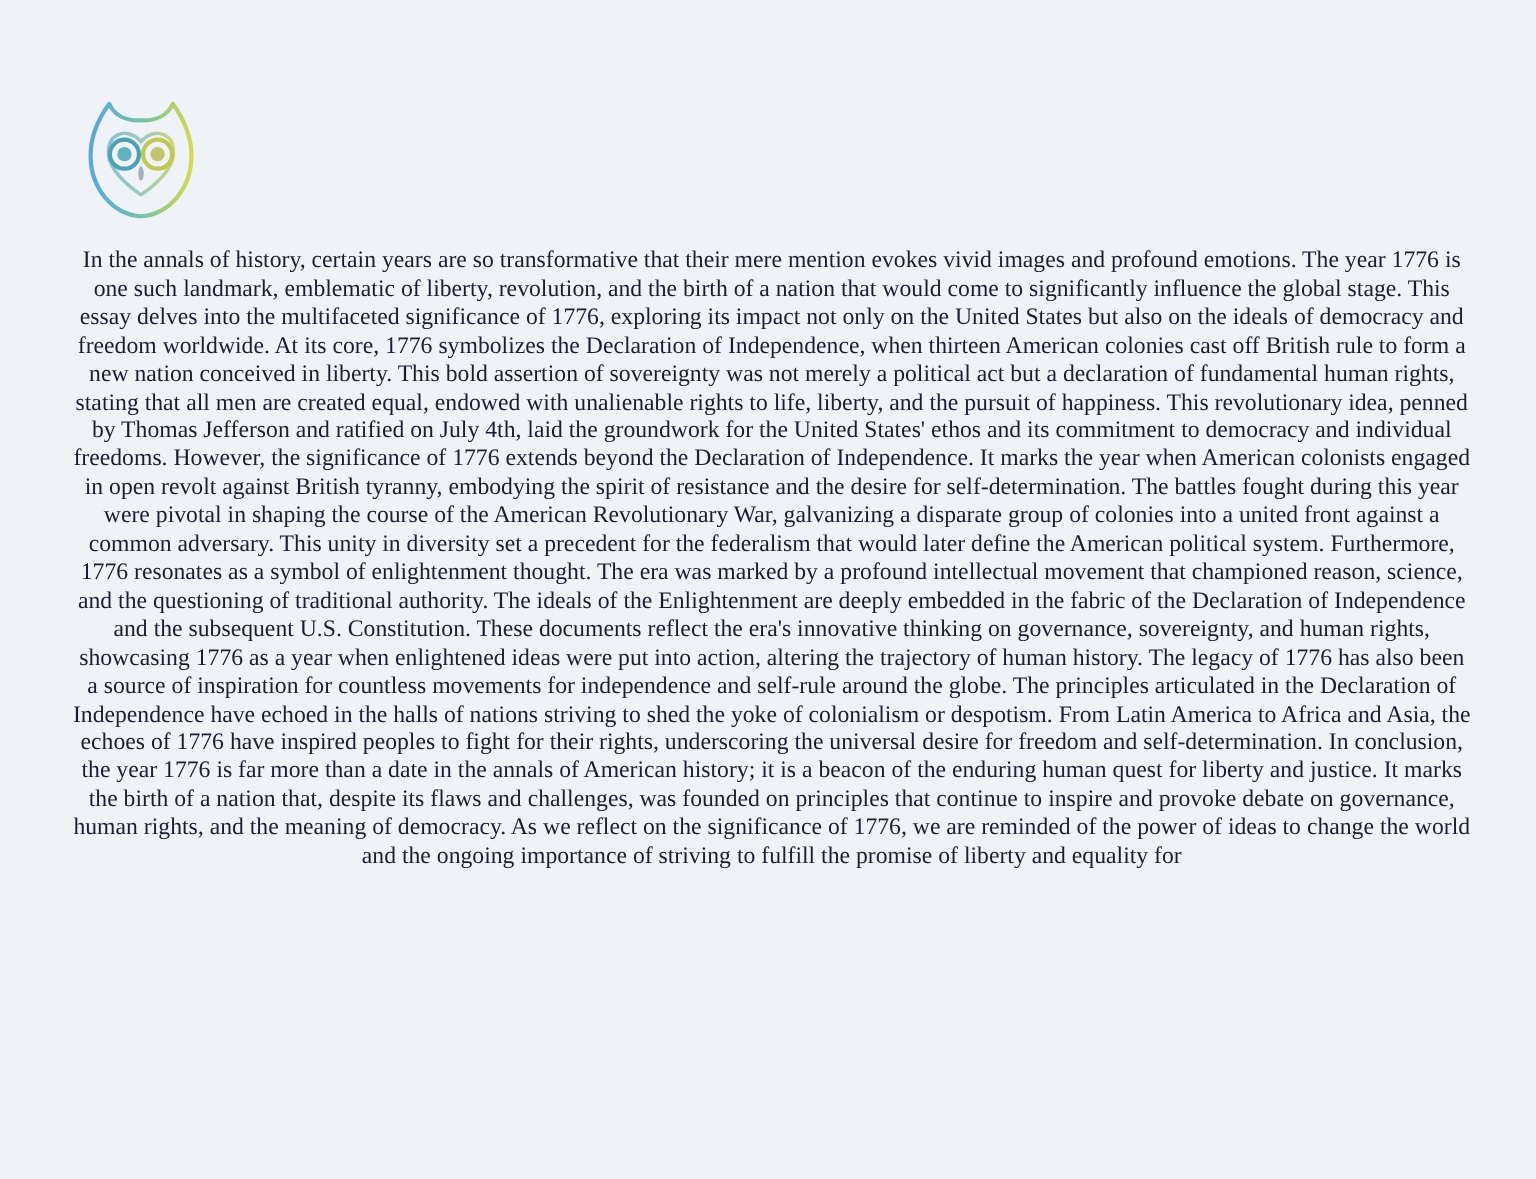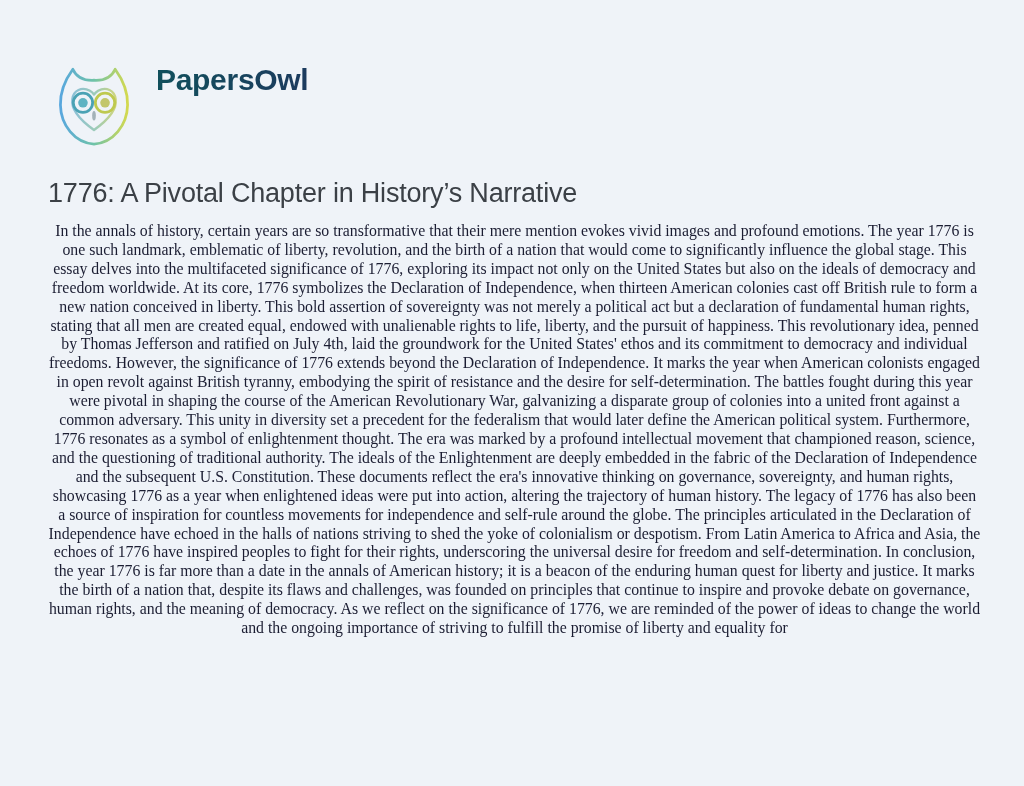--- a/index.html
+++ b/index.html
@@ -91,23 +91,18 @@
 
       <circle cx="38" cy="46.5" r="10.5" fill="none" stroke="#4aa2b4" stroke-width="3"></circle>
       <circle cx="38" cy="46.5" r="5.2" fill="#5fb3c2"></circle>
 
       <circle cx="62" cy="46.5" r="10.5" fill="none" stroke="#bec94f" stroke-width="3"></circle>
       <circle cx="62" cy="46.5" r="5.2" fill="#c2c66a"></circle>
 
       <ellipse cx="50" cy="60.5" rx="2" ry="5.2" fill="#a3b2b8"></ellipse>
     </svg>
 
-    <div class="header-text">
-      <span class="brand">PapersOwl</span>
-      <a class="url"></a>
-    </div>
   </div>
 
-  <h1 class="title">1776: A Pivotal Chapter in History’s Narrative</h1>
 
   <div class="body-text">In the annals of history, certain years are so transformative that their mere mention evokes vivid images and profound emotions. The year 1776 is one such landmark, emblematic of liberty, revolution, and the birth of a nation that would come to significantly influence the global stage. This essay delves into the multifaceted significance of 1776, exploring its impact not only on the United States but also on the ideals of democracy and freedom worldwide. At its core, 1776 symbolizes the Declaration of Independence, when thirteen American colonies cast off British rule to form a new nation conceived in liberty. This bold assertion of sovereignty was not merely a political act but a declaration of fundamental human rights, stating that all men are created equal, endowed with unalienable rights to life, liberty, and the pursuit of happiness. This revolutionary idea, penned by Thomas Jefferson and ratified on July 4th, laid the groundwork for the United States' ethos and its commitment to democracy and individual freedoms. However, the significance of 1776 extends beyond the Declaration of Independence. It marks the year when American colonists engaged in open revolt against British tyranny, embodying the spirit of resistance and the desire for self-determination. The battles fought during this year were pivotal in shaping the course of the American Revolutionary War, galvanizing a disparate group of colonies into a united front against a common adversary. This unity in diversity set a precedent for the federalism that would later define the American political system. Furthermore, 1776 resonates as a symbol of enlightenment thought. The era was marked by a profound intellectual movement that championed reason, science, and the questioning of traditional authority. The ideals of the Enlightenment are deeply embedded in the fabric of the Declaration of Independence and the subsequent U.S. Constitution. These documents reflect the era's innovative thinking on governance, sovereignty, and human rights, showcasing 1776 as a year when enlightened ideas were put into action, altering the trajectory of human history. The legacy of 1776 has also been a source of inspiration for countless movements for independence and self-rule around the globe. The principles articulated in the Declaration of Independence have echoed in the halls of nations striving to shed the yoke of colonialism or despotism. From Latin America to Africa and Asia, the echoes of 1776 have inspired peoples to fight for their rights, underscoring the universal desire for freedom and self-determination. In conclusion, the year 1776 is far more than a date in the annals of American history; it is a beacon of the enduring human quest for liberty and justice. It marks the birth of a nation that, despite its flaws and challenges, was founded on principles that continue to inspire and provoke debate on governance, human rights, and the meaning of democracy. As we reflect on the significance of 1776, we are reminded of the power of ideas to change the world and the ongoing importance of striving to fulfill the promise of liberty and equality for</div>
 
 </div>
 
 </body></html>

